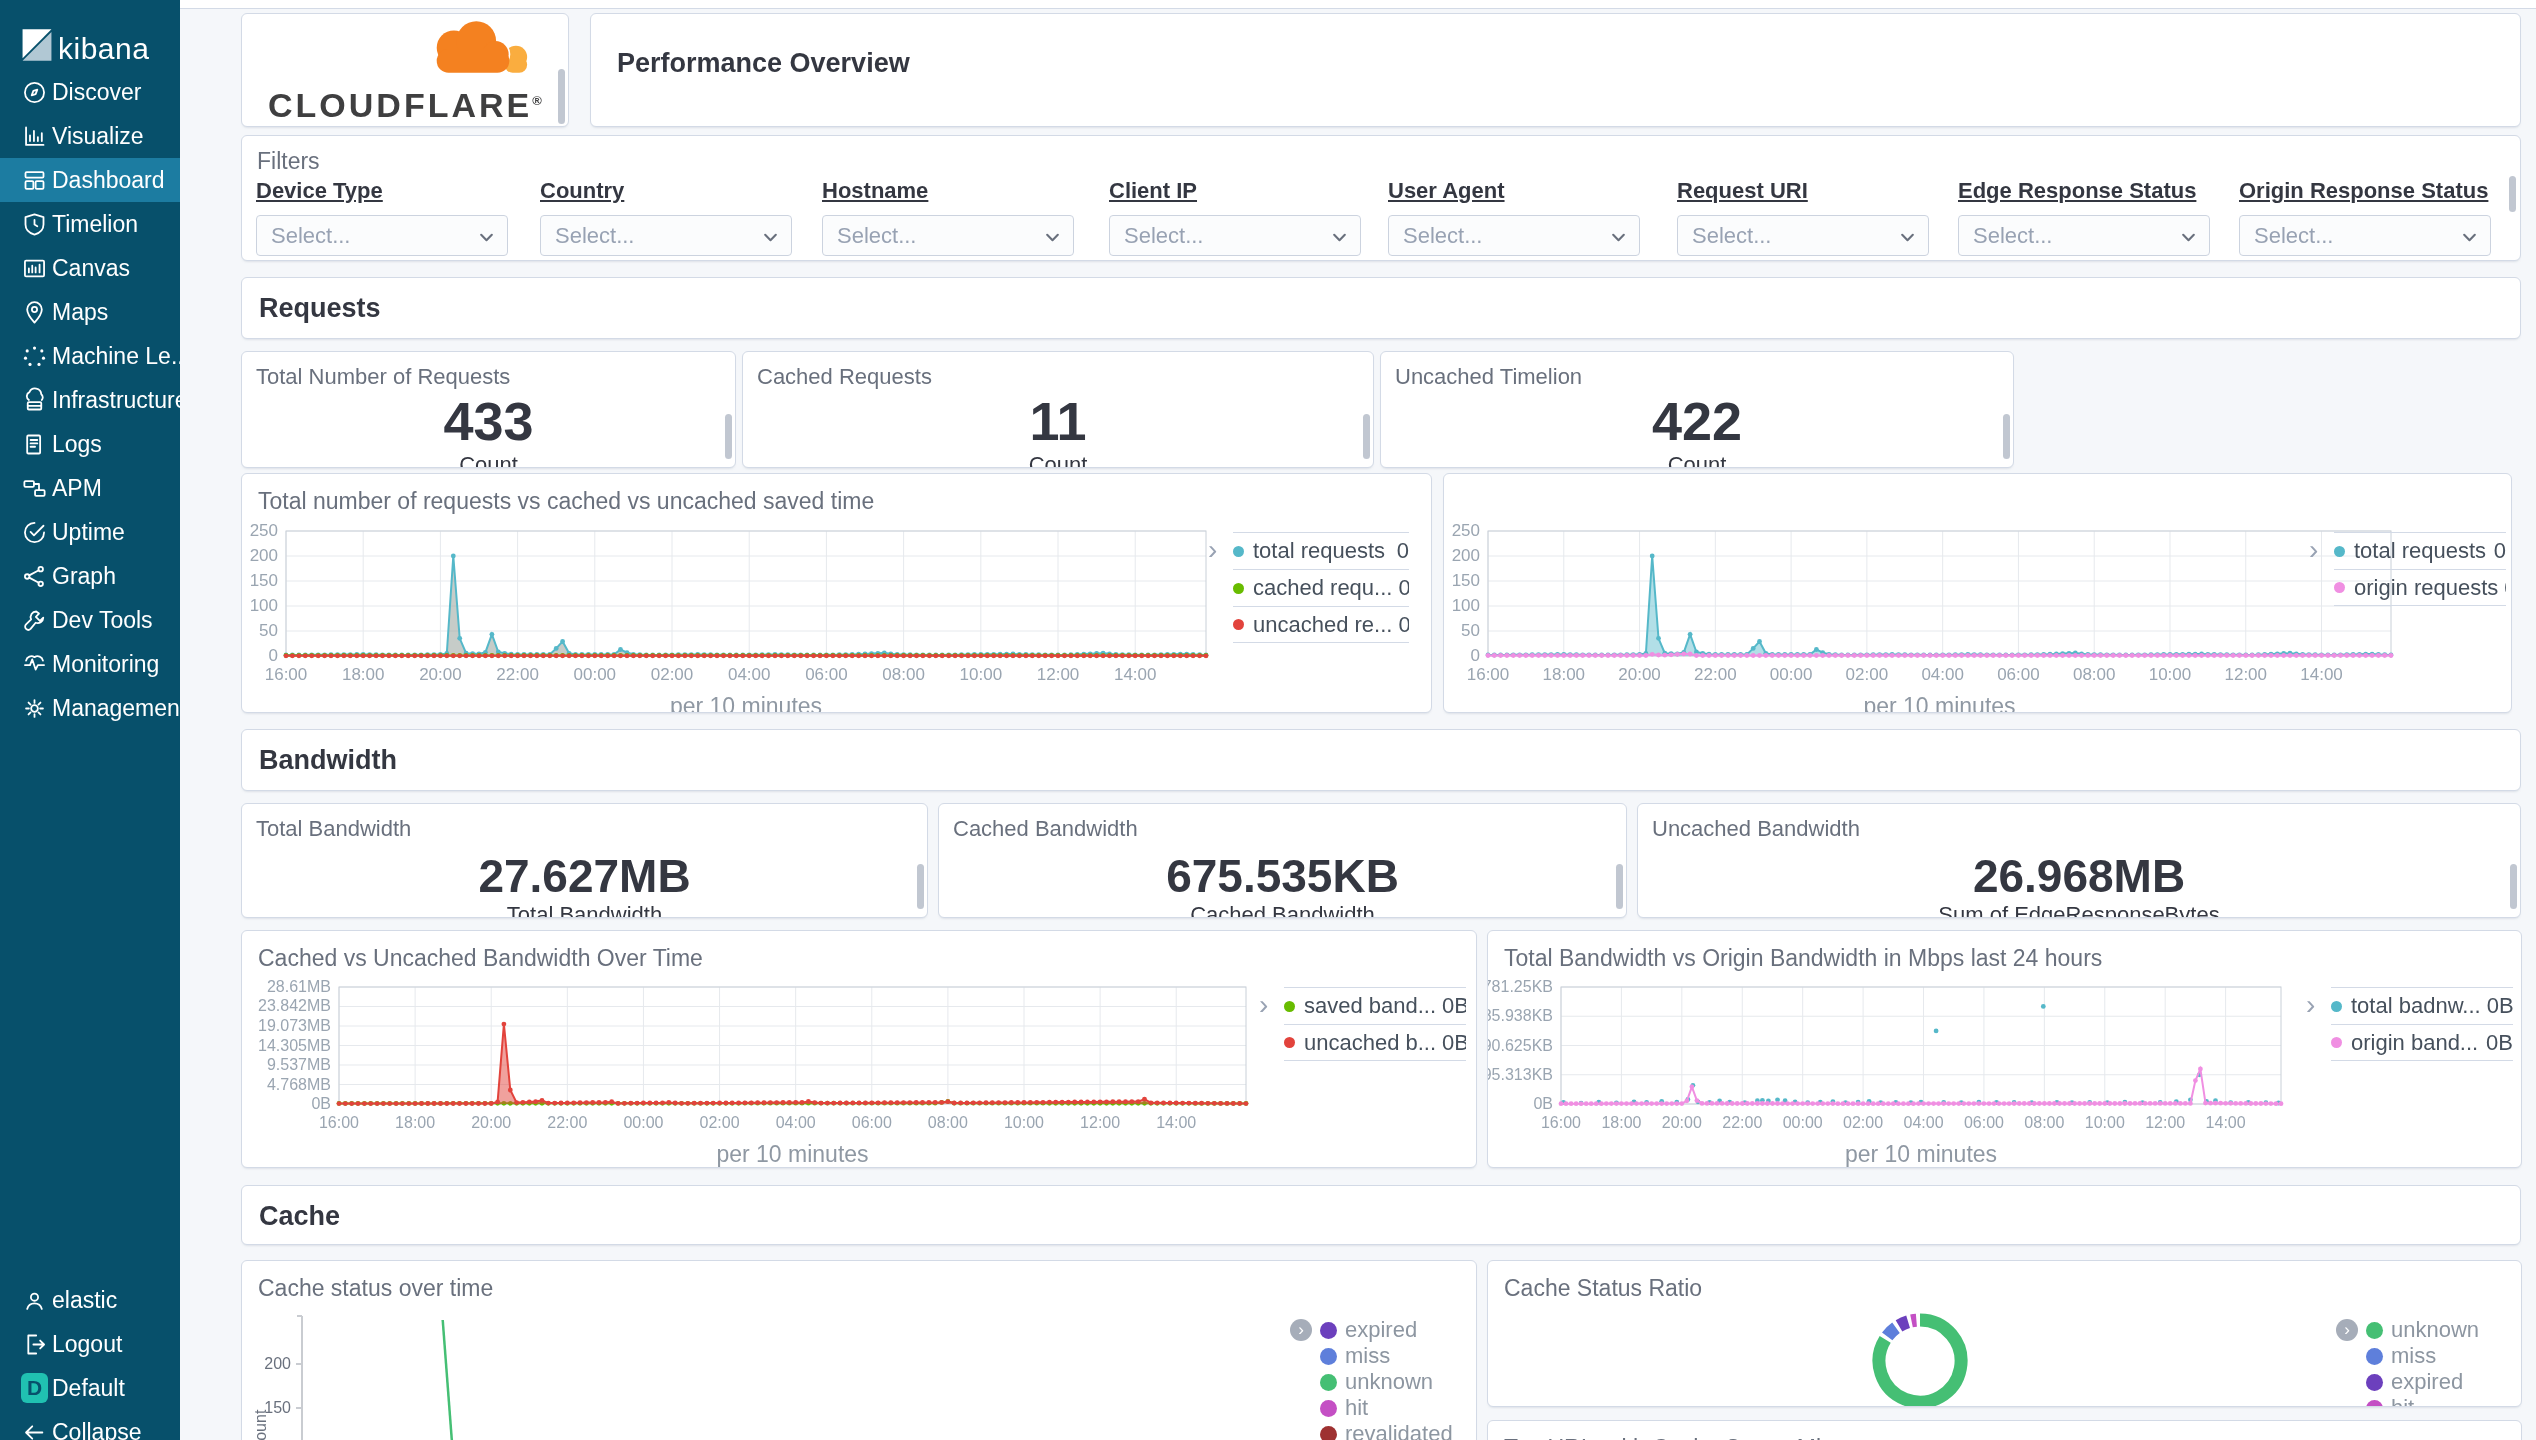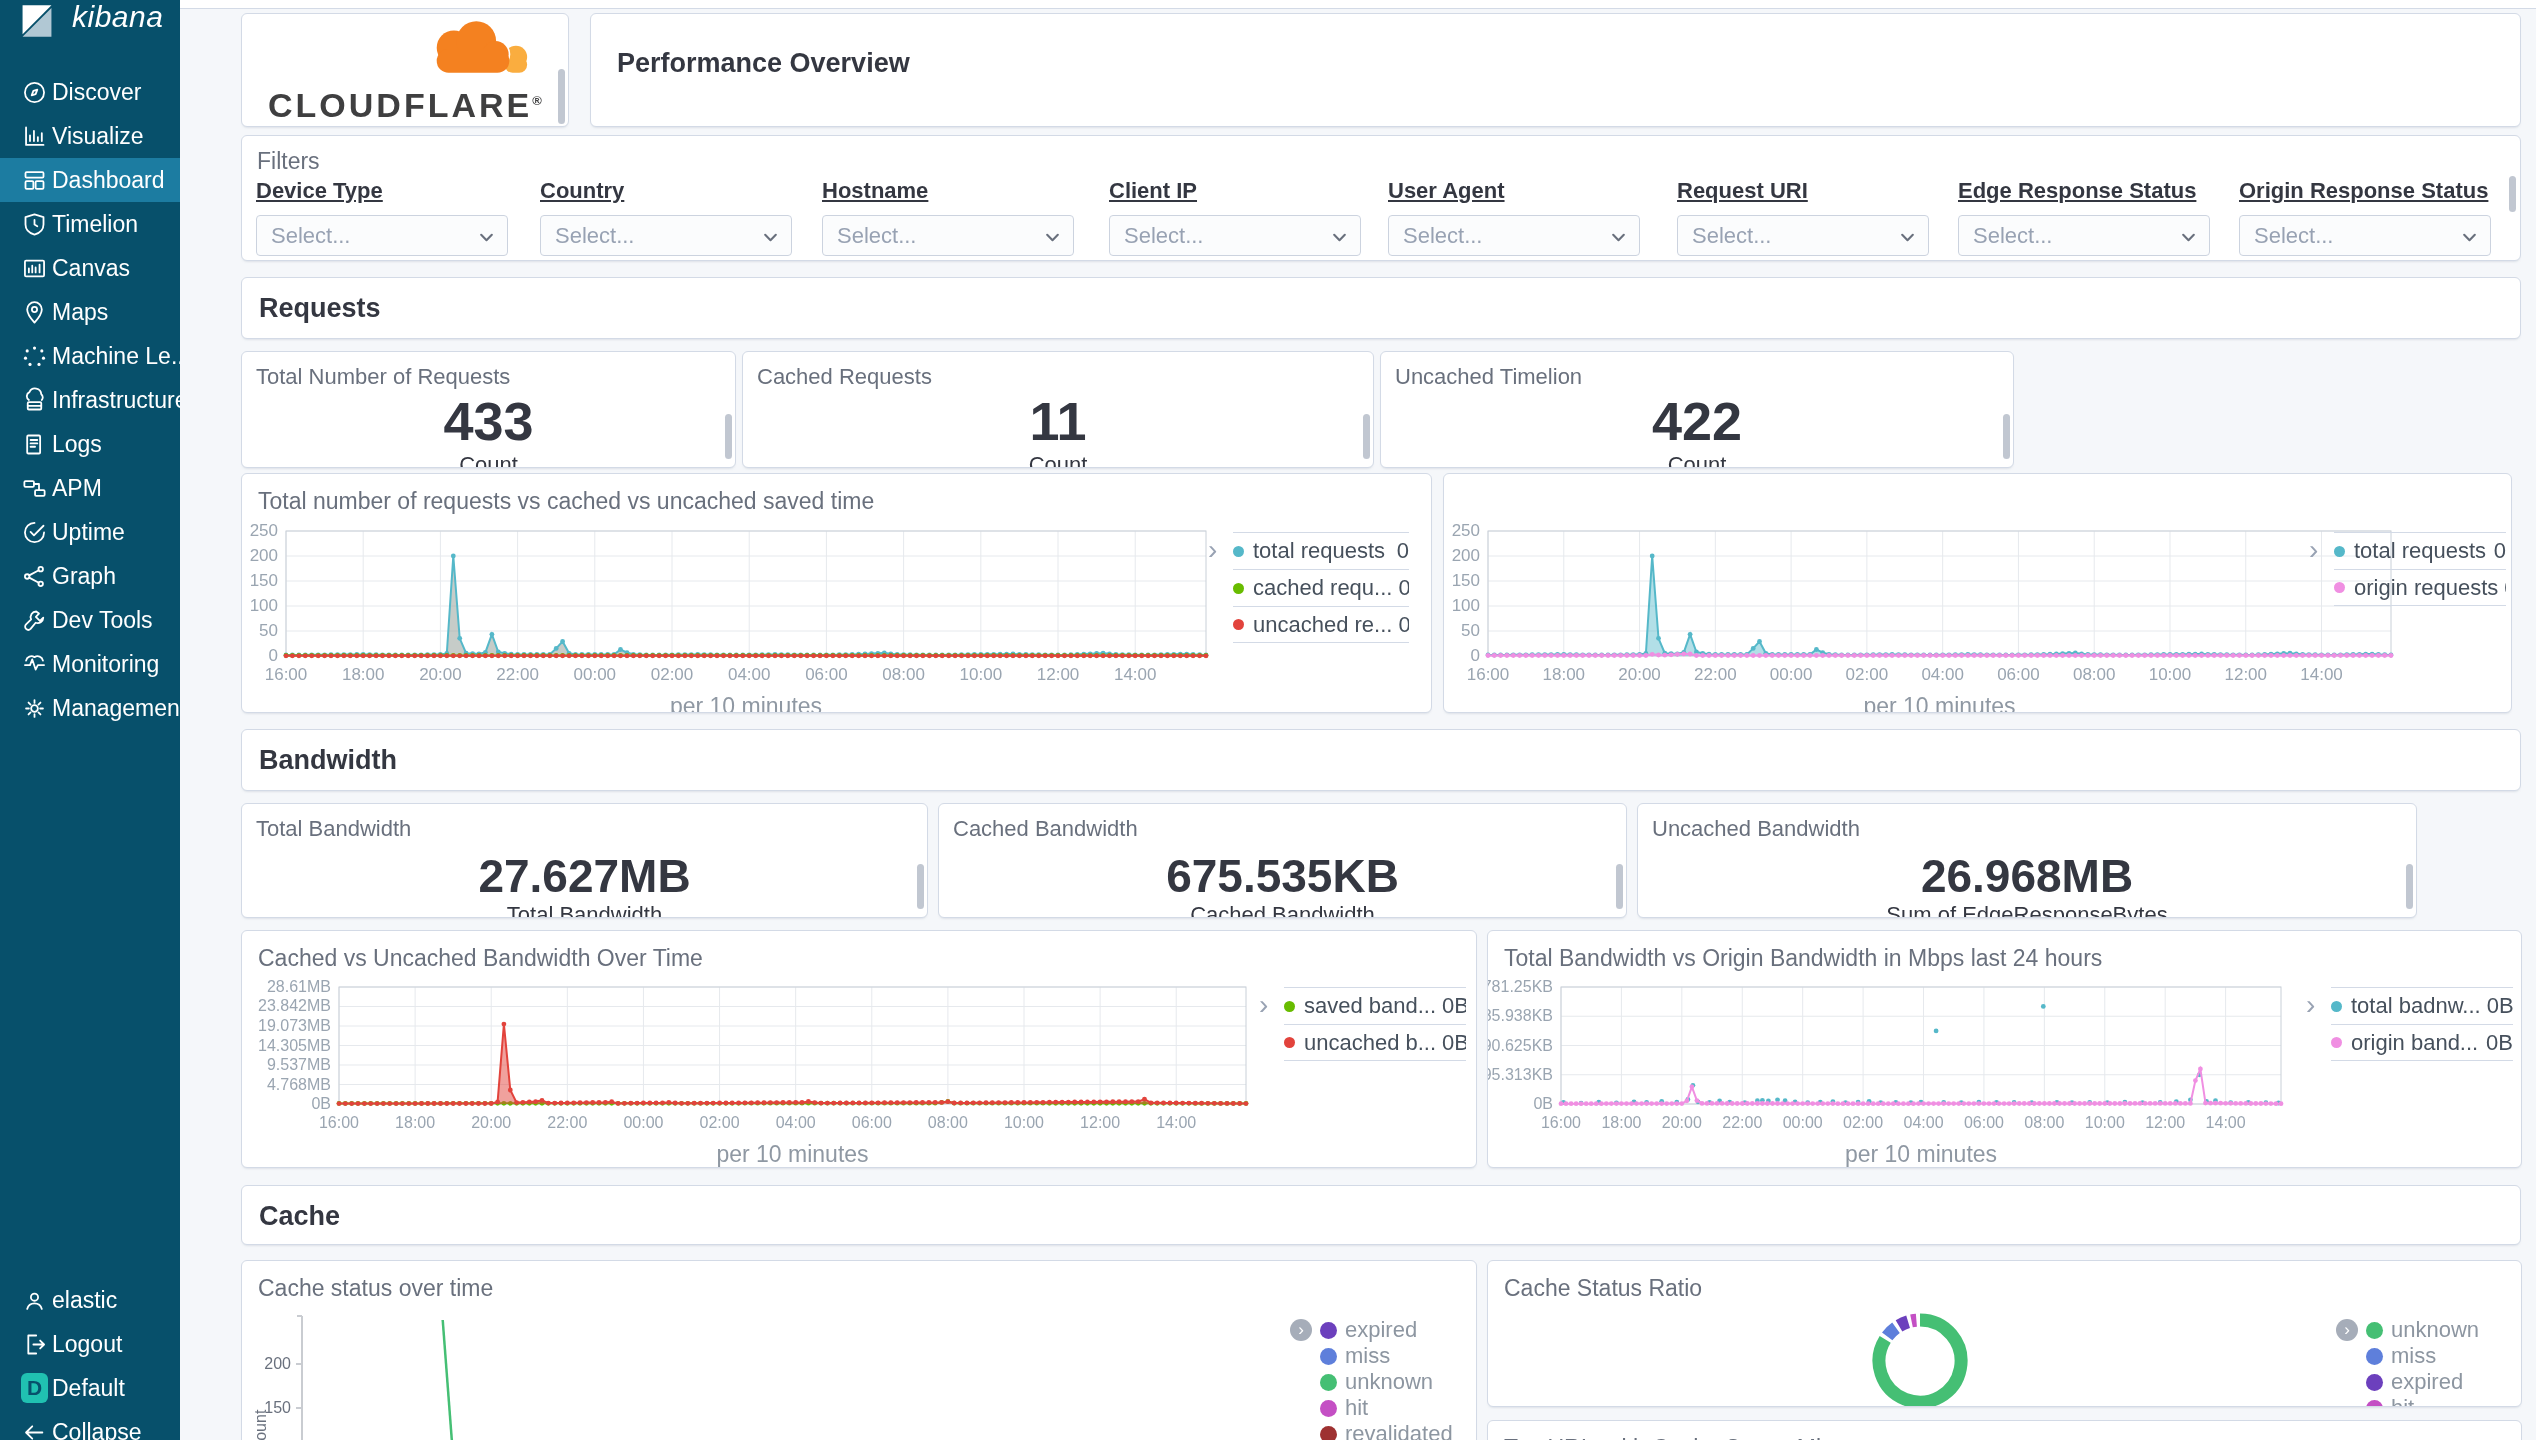--- a/index.html
+++ b/index.html
@@ -1,21 +1,21 @@
 <!DOCTYPE html>
 <html><head>
 <meta charset="utf-8">
 <style>
   * { margin:0; padding:0; box-sizing:border-box; }
   html,body { width:2536px; height:1440px; overflow:hidden; }
   body { font-family:"Liberation Sans","DejaVu Sans",sans-serif; background:#f5f7fa; position:relative; color:#343741; }
 
   
   .sidebar { position:absolute; left:0; top:0; width:180px; height:1440px; background:#07506b; z-index:5; }
-  .logo-row { display:flex; align-items:flex-start; gap:14px; height:66px; padding-left:16px; color:#fff;font-style:italic; }
+  .logo-row { display:flex; align-items:flex-end; height:66px; padding-left:16px; color:#fff; }
   .logo-row .brandname { font-size:30px; font-weight:400; letter-spacing:.5px; }
   .nav-items { position:absolute; top:70px; left:0; right:0; }
   .nav-footer { position:absolute; bottom:-14px; left:0; right:0; }
   .nav-item { display:flex; align-items:center; gap:4px; height:44px; padding-left:21px; color:#fff; font-size:23px; cursor:pointer; white-space:nowrap; overflow:hidden; }
   .nav-item.selected { background:#1c7ca1; }
   .nav-item .ic { width:27px; height:27px; flex:0 0 27px; display:flex; align-items:center; justify-content:center; }
   .nav-item .ic svg { width:27px; height:27px; stroke:#fff; stroke-width:1.6; fill:none; stroke-linecap:round; stroke-linejoin:round; }
   .nav-item .ic svg .fdot { fill:#fff; stroke:none; }
   .badge-d { width:30px; height:30px; border-radius:6px; background:#20c1b1; color:#07506b; font-weight:700; font-size:21px; display:flex; align-items:center; justify-content:center; }
 
@@ -1238,21 +1238,21 @@
   <div class="metric-value v-mid">27.627MB</div>
   <div class="metric-sub">Total Bandwidth</div>
   <div class="scrollbar" style="right:3px;top:60px;height:45px;"></div>
 </div>
 <div class="panel" style="left:938px;top:803px;width:689px;height:115px;">
   <div class="metric-label">Cached Bandwidth</div>
   <div class="metric-value v-mid">675.535KB</div>
   <div class="metric-sub">Cached Bandwidth</div>
   <div class="scrollbar" style="right:3px;top:60px;height:45px;"></div>
 </div>
-<div class="panel" style="left:1637px;top:803px;width:780px;height:115px;">
+<div class="panel" style="left:1637px;top:803px;width:884px;height:115px;">
   <div class="metric-label">Uncached Bandwidth</div>
   <div class="metric-value v-mid">26.968MB</div>
   <div class="metric-sub">Sum of EdgeResponseBytes</div>
   <div class="scrollbar" style="right:3px;top:60px;height:45px;"></div>
 </div>
 
 <div class="panel" style="left:241px;top:930px;width:1236px;height:238px;">
   <div class="panel-title">Cached vs Uncached Bandwidth Over Time</div>
 <svg width="1236" height="238" class="chart-svg">
       <line x1="97" y1="56" x2="97" y2="173" stroke="#e6e9ed" stroke-width="1"></line>

